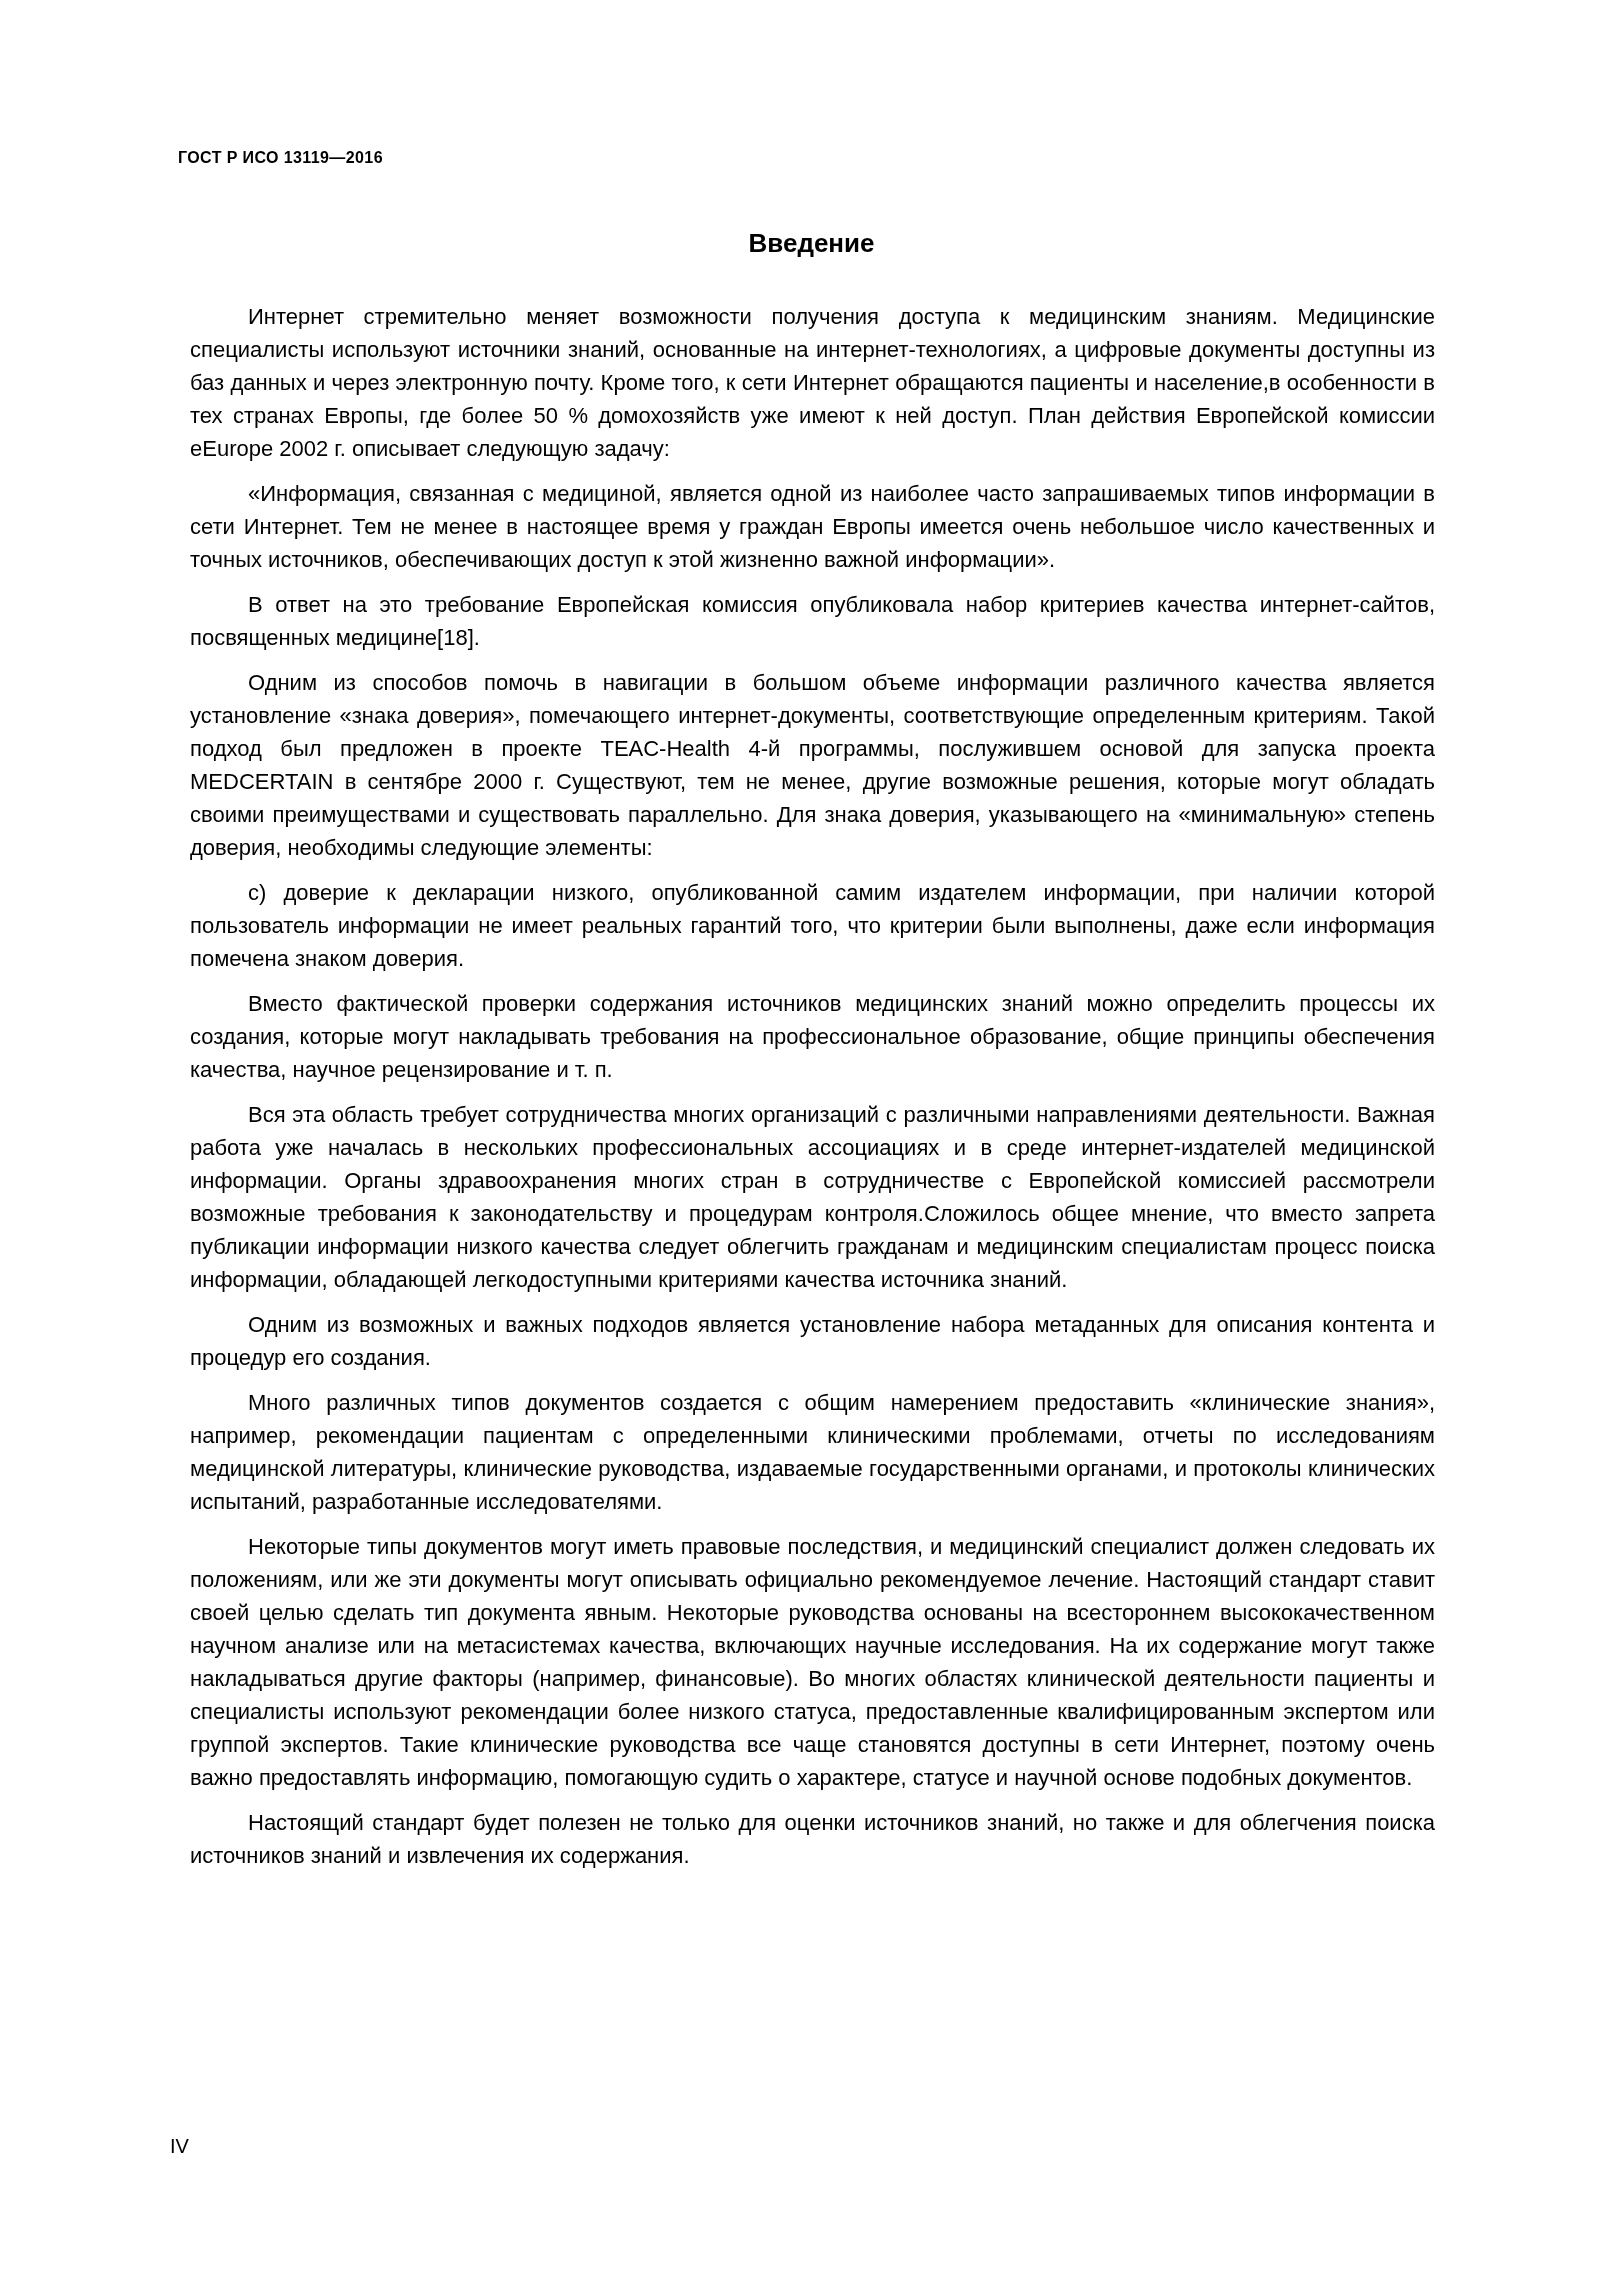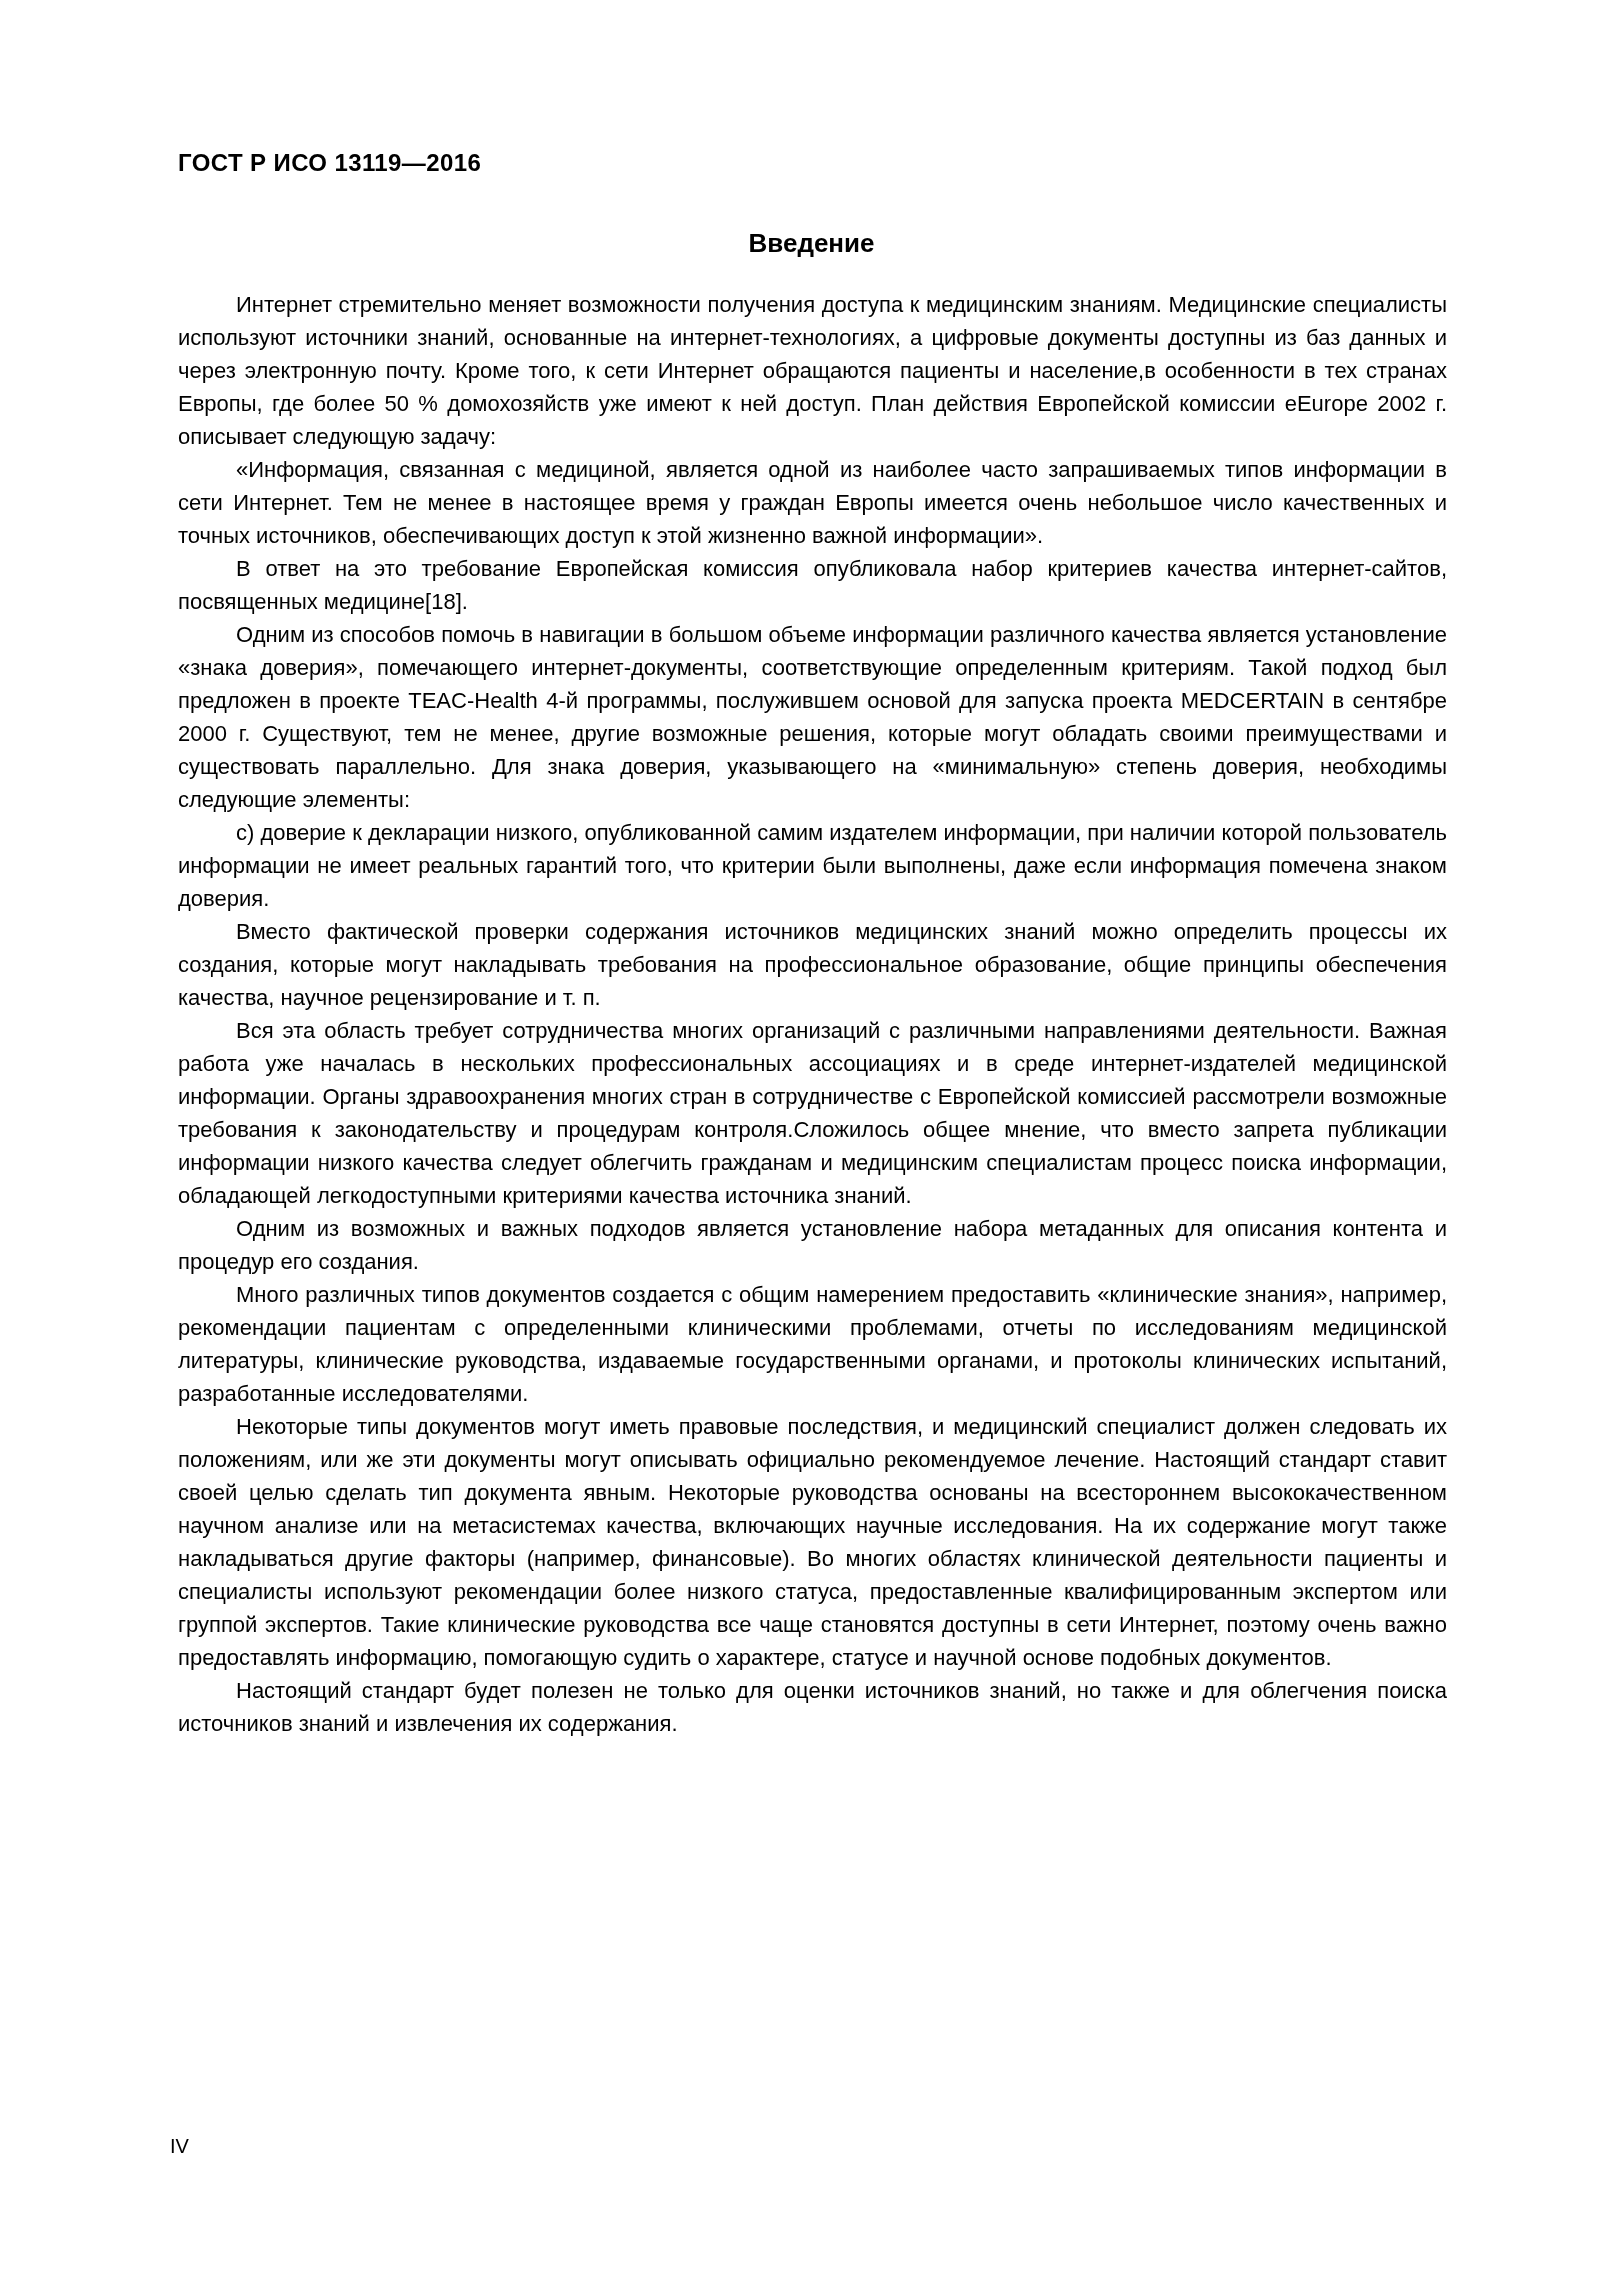--- a/index.html
+++ b/index.html
@@ -19,21 +19,21 @@
     position: absolute;
     left: 0; top: 0;
     width: 1623px;
     height: 2295px;
     box-sizing: border-box;
   }
   .header {
     position: absolute;
     left: 178px;
     top: 149px;
-    font-size: 24px;
+    font-size: 16px;
     font-weight: bold;
     letter-spacing: 0.4px;
     text-align: center;
   }
   .title {
     position: absolute;
     left: 0;
     top: 228px;
     width: 1623px;
     text-align: center;
@@ -44,21 +44,21 @@
     position: absolute;
     left: 178px;
     top: 288px;
     width: 1269px;
     font-size: 22px;
     line-height: 33px;
     text-align: justify;
     text-justify: inter-word;
   }
   .body-text p {
-    margin: 0;
+    margin: 12px;
     text-indent: 58px;
   }
   .folio {
     position: absolute;
     left: 170px;
     top: 2135px;
     font-size: 20px;
   }
 </style>
 </head>

